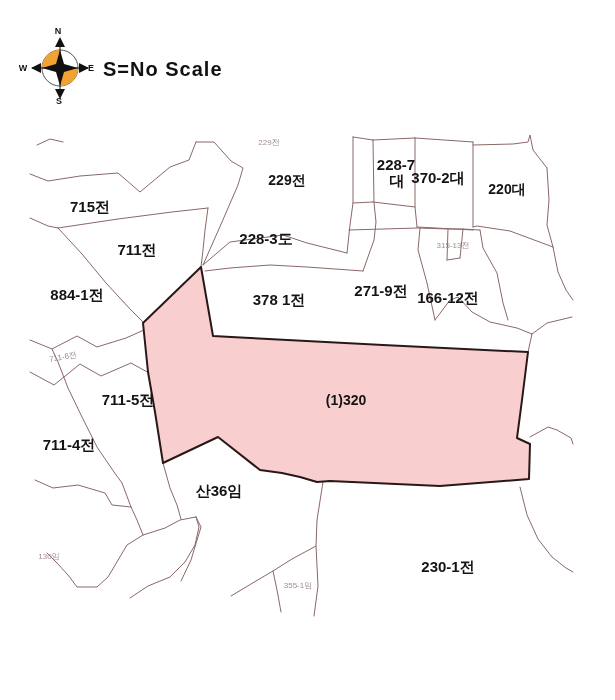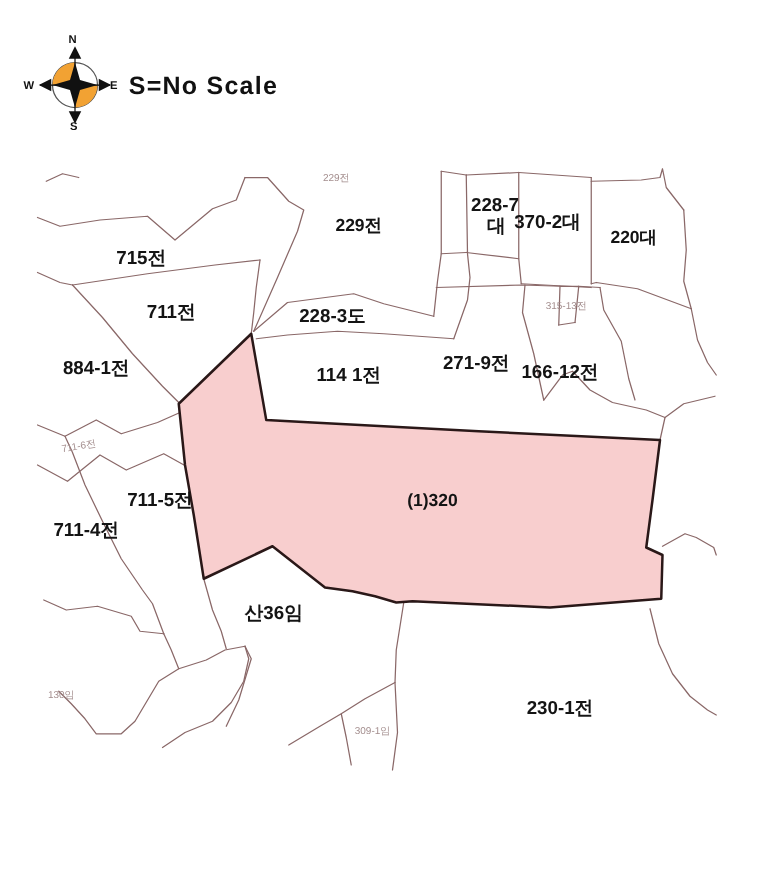--- a/index.html
+++ b/index.html
@@ -102,28 +102,28 @@
 <div class="compass-letter" style="left:23px;top:68px">W</div>
 <div class="compass-letter" style="left:91px;top:68px">E</div>
 <div class="scale-note">S=No Scale</div>
 
 <div class="lbl faint" style="left:269px;top:142px">229전</div>
 <div class="lbl big" style="left:287px;top:181px">229전</div>
 <div class="lbl" style="left:396px;top:164px">228-7</div>
 <div class="lbl" style="left:397px;top:181px">대</div>
 <div class="lbl" style="left:438px;top:178px">370-2대</div>
 <div class="lbl big" style="left:507px;top:190px">220대</div>
-<div class="lbl" style="left:113px;top:207px">715전</div>
+<div class="lbl" style="left:90px;top:207px">715전</div>
 <div class="lbl" style="left:137px;top:250px">711전</div>
 <div class="lbl" style="left:77px;top:295px">884-1전</div>
-<div class="lbl" style="left:266px;top:253px">228-3도</div>
-<div class="lbl" style="left:279px;top:300px">114 1전</div>
+<div class="lbl" style="left:266px;top:239px">228-3도</div>
+<div class="lbl" style="left:279px;top:300px">378 1전</div>
 <div class="lbl" style="left:381px;top:291px">271-9전</div>
 <div class="lbl" style="left:448px;top:298px">166-12전</div>
 <div class="lbl faint" style="left:453px;top:245px">315-13전</div>
 <div class="lbl big" style="left:346px;top:400px">(1)320</div>
 <div class="lbl" style="left:128px;top:400px">711-5전</div>
-<div class="lbl" style="left:69px;top:424px">711-4전</div>
+<div class="lbl" style="left:69px;top:445px">711-4전</div>
 <div class="lbl faint tilt" style="left:63px;top:357px">711-6전</div>
 <div class="lbl" style="left:219px;top:491px">산36임</div>
 <div class="lbl faint" style="left:49px;top:556px">130임</div>
-<div class="lbl faint" style="left:298px;top:585px">309-1임</div>
+<div class="lbl faint" style="left:298px;top:585px">355-1임</div>
 <div class="lbl" style="left:448px;top:567px">230-1전</div>
 
 </body></html>

